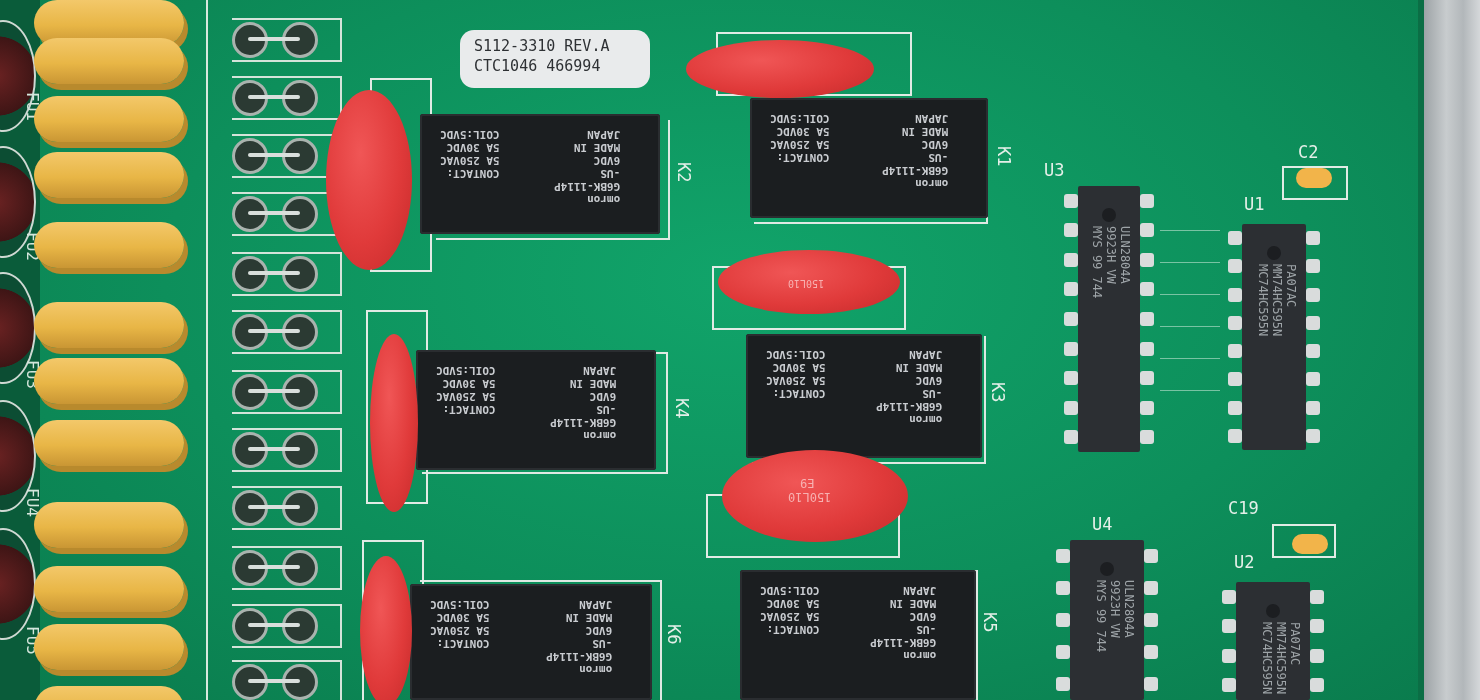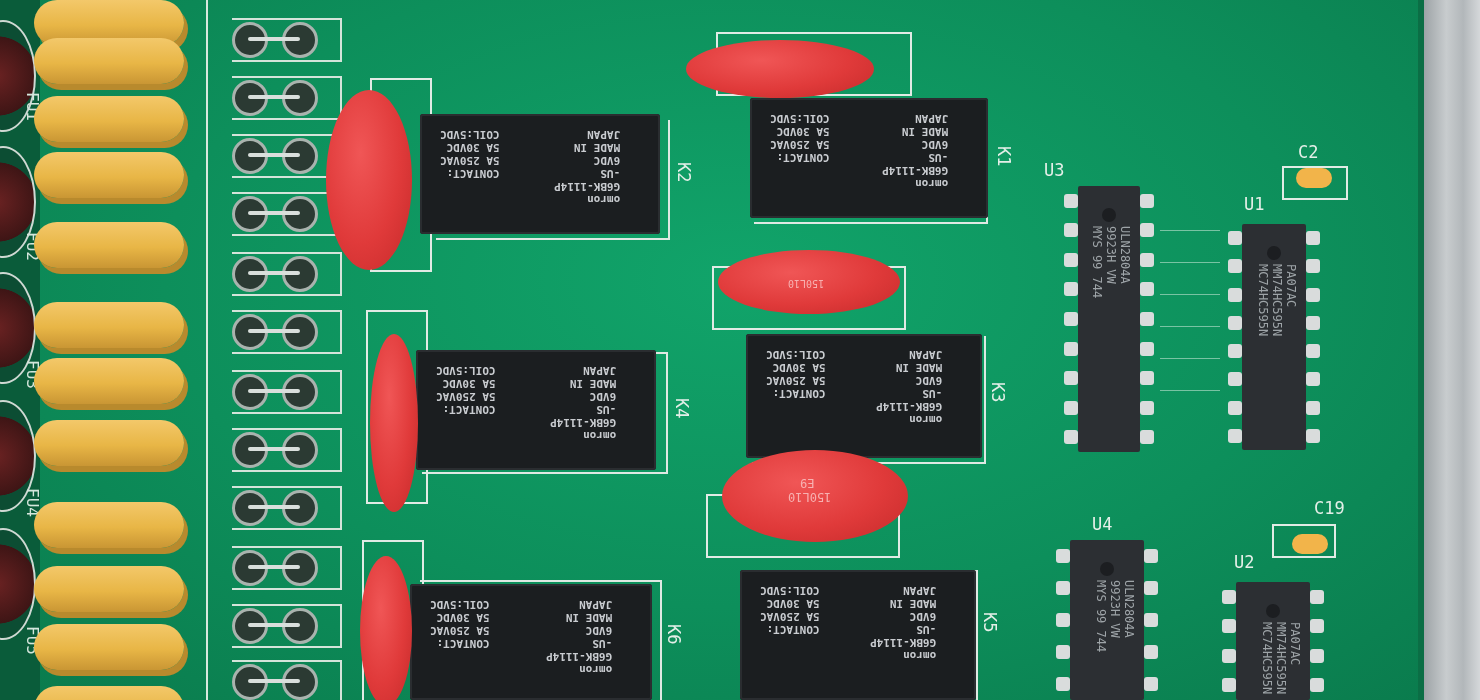--- a/index.html
+++ b/index.html
@@ -123,20 +123,24 @@
       <div class="jumper" style="top: 604px;"></div>
       <div class="pin" style="left: 232px; top: 608px;"></div>
       <div class="pin" style="left: 282px; top: 608px;"></div>
       <div class="wire" style="left: 248px; top: 623px; width: 52px;"></div>
       <div class="jumper" style="top: 660px;"></div>
       <div class="pin" style="left: 232px; top: 664px;"></div>
       <div class="pin" style="left: 282px; top: 664px;"></div>
       <div class="wire" style="left: 248px; top: 679px; width: 52px;"></div>
     </div>
 
+  <div class="sticker" style="left:460px;top:30px;width:190px;height:58px;padding:6px 0 0 14px;box-sizing:border-box;font-size:15px;line-height:20px">
+    <span>S112-3310 REV.A</span>
+    <span>CTC1046 466994</span>
+  </div>
 
   <div class="relay-outline" style="left:436px;top:120px;width:232px;height:118px;border-left:none;border-top:none"></div>
   <div class="relay-outline" style="left:754px;top:100px;width:232px;height:122px;border-left:none;border-top:none"></div>
   <div class="relay-outline" style="left:422px;top:352px;width:244px;height:118px;border-left:none"></div>
   <div class="relay-outline" style="left:752px;top:336px;width:232px;height:126px;border-left:none;border-top:none"></div>
   <div class="relay-outline" style="left:420px;top:580px;width:240px;height:120px;border-left:none"></div>
   <div class="relay-outline" style="left:744px;top:570px;width:232px;height:130px;border-left:none"></div>
 
   <div class="cap-outline" style="left:716px;top:32px;width:192px;height:60px"></div>
   <div class="cap-outline" style="left:370px;top:78px;width:58px;height:190px"></div>
@@ -320,21 +324,21 @@
   <div class="trace-h" style="left:1160px;top:230px;width:60px"></div>
   <div class="trace-h" style="left:1160px;top:262px;width:60px"></div>
   <div class="trace-h" style="left:1160px;top:294px;width:60px"></div>
   <div class="trace-h" style="left:1160px;top:326px;width:60px"></div>
   <div class="trace-h" style="left:1160px;top:358px;width:60px"></div>
   <div class="trace-h" style="left:1160px;top:390px;width:60px"></div>
 
   <div class="ref" style="left:1298px;top:142px">C2</div>
   <div class="smd-outline" style="left:1282px;top:166px;width:62px;height:30px"></div>
   <div class="smd" style="left:1296px;top:168px"></div>
-  <div class="ref" style="left:1314px;top:498px">C19</div>
+  <div class="ref" style="left:1228px;top:498px">C19</div>
   <div class="smd-outline" style="left:1272px;top:524px;width:60px;height:30px"></div>
   <div class="smd" style="left:1292px;top:534px"></div>
 
   <div class="ref" style="left:1044px;top:160px">U3</div>
   <div class="ref" style="left:1244px;top:194px">U1</div>
   <div class="ref" style="left:1092px;top:514px">U4</div>
   <div class="ref" style="left:1234px;top:552px">U2</div>
 
   <div class="edge"></div>
   <div class="foil"></div>

